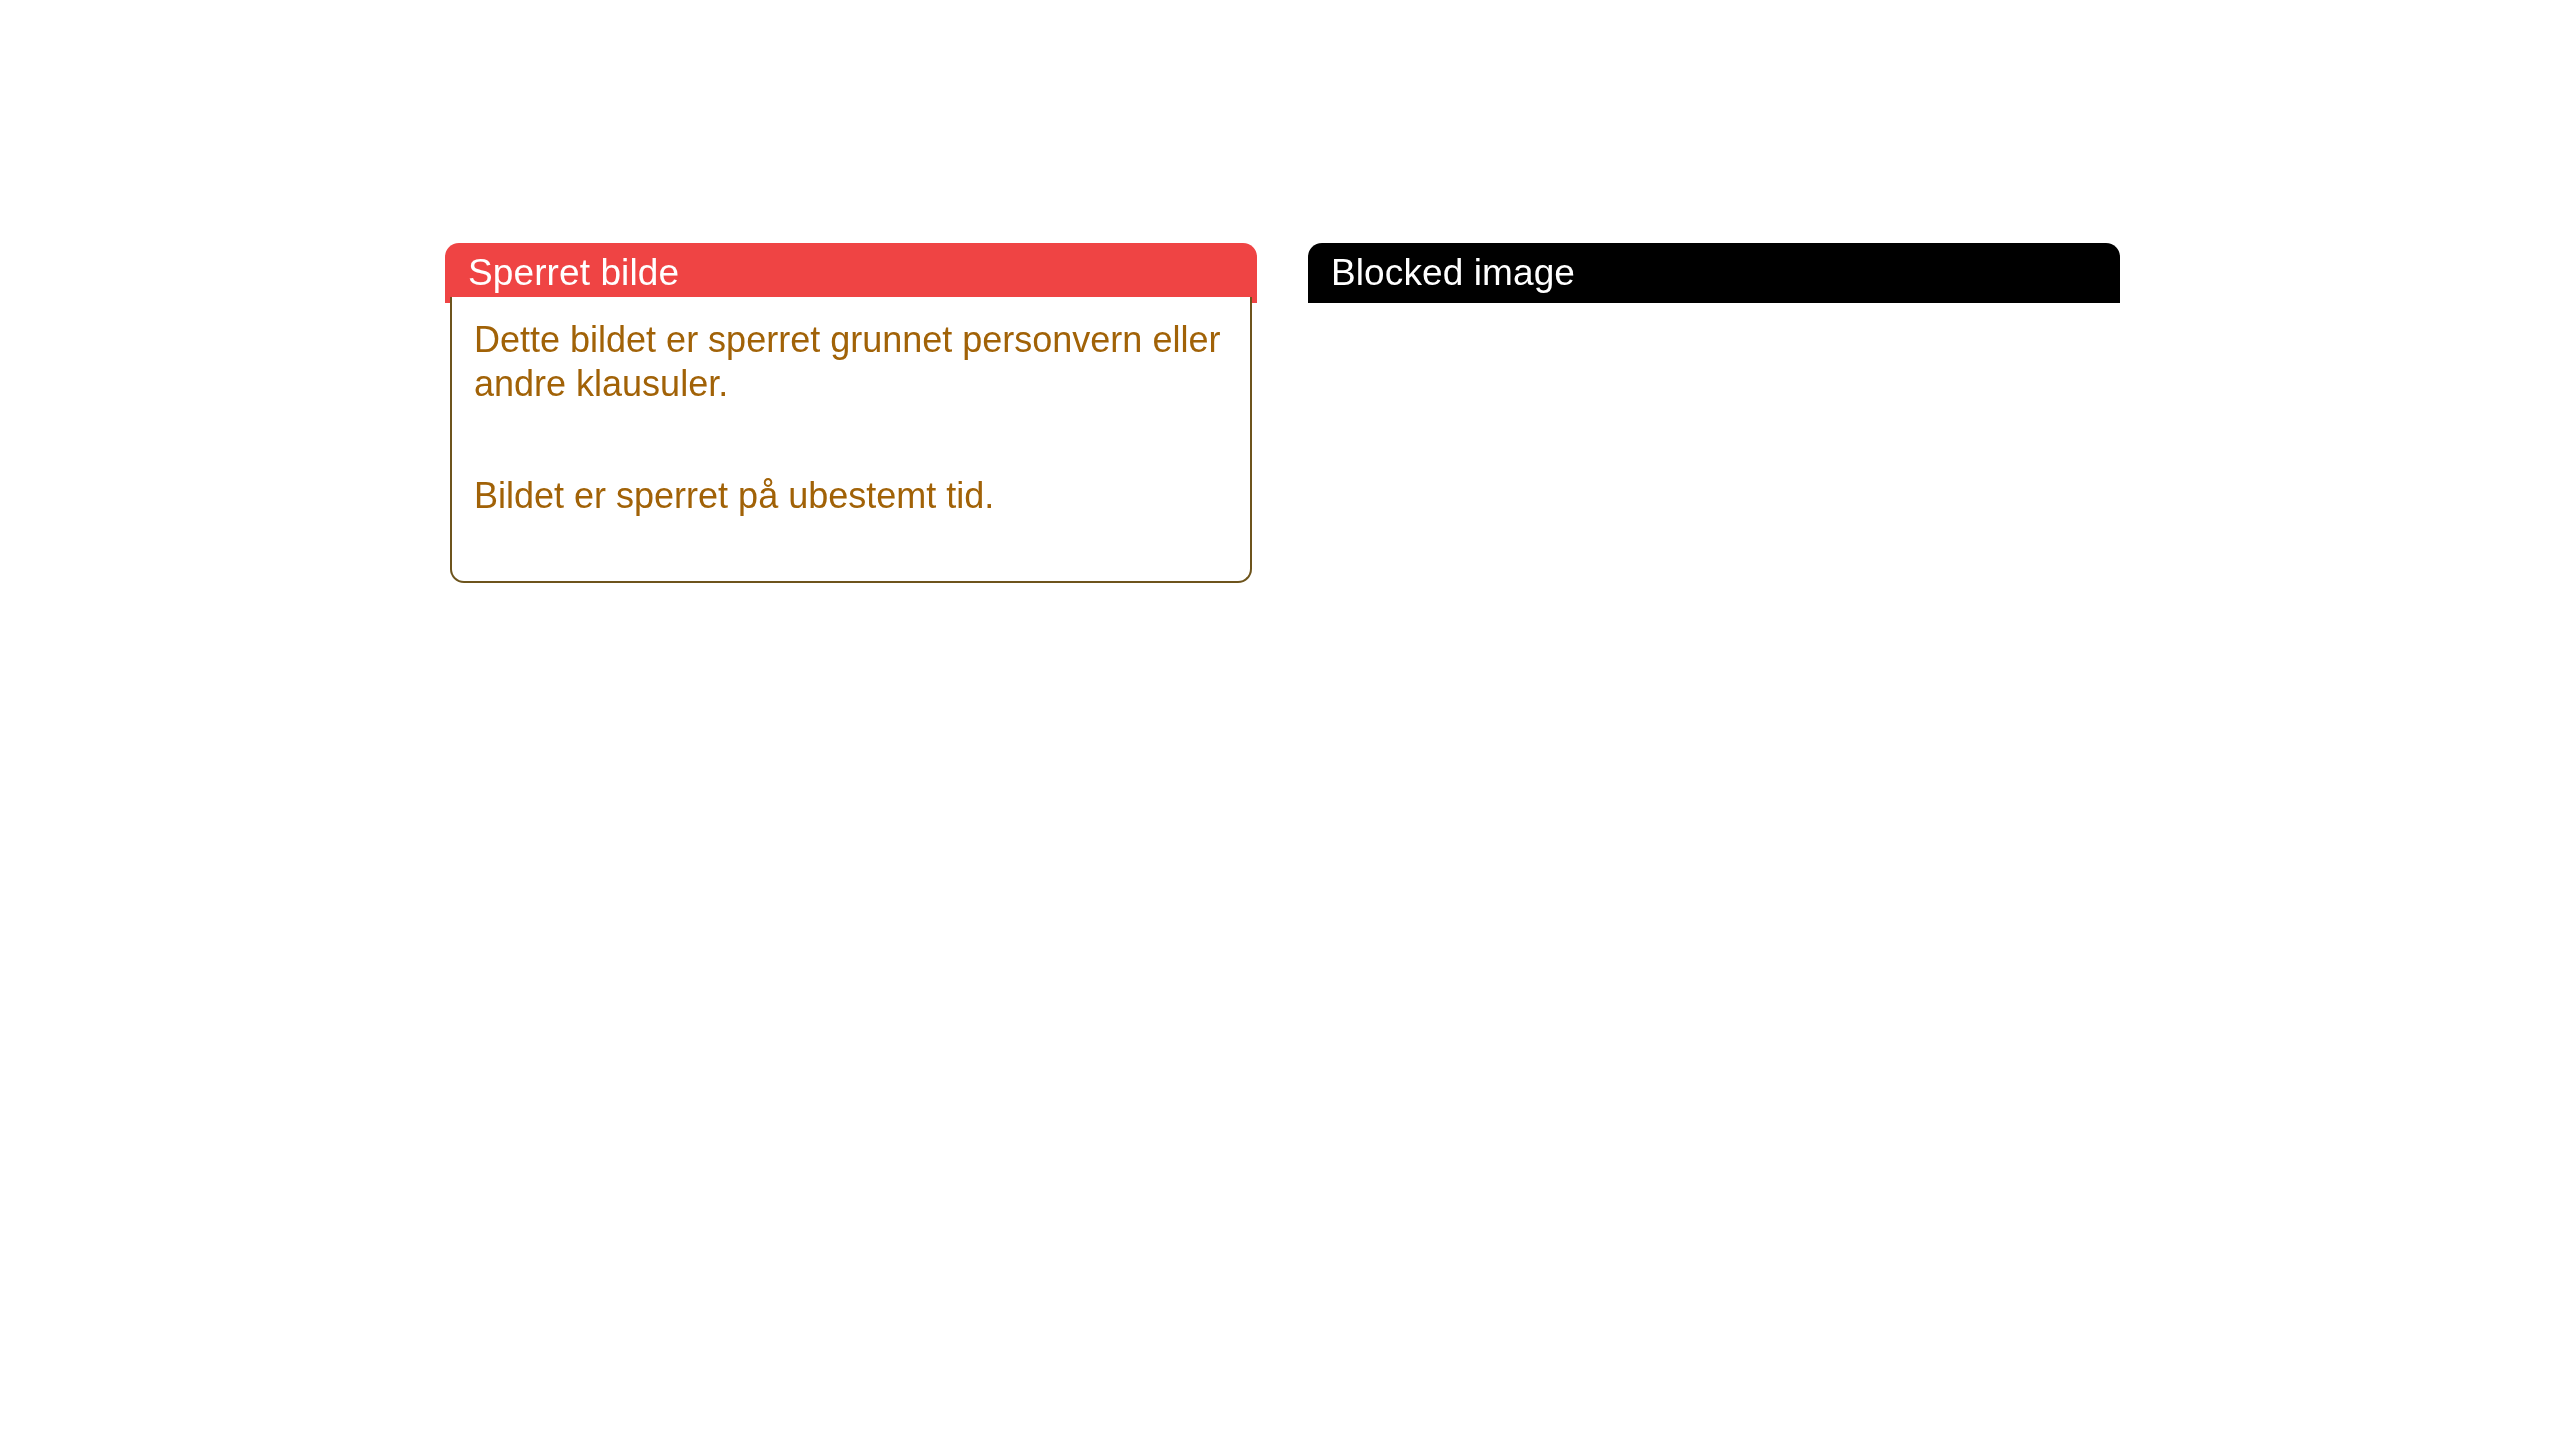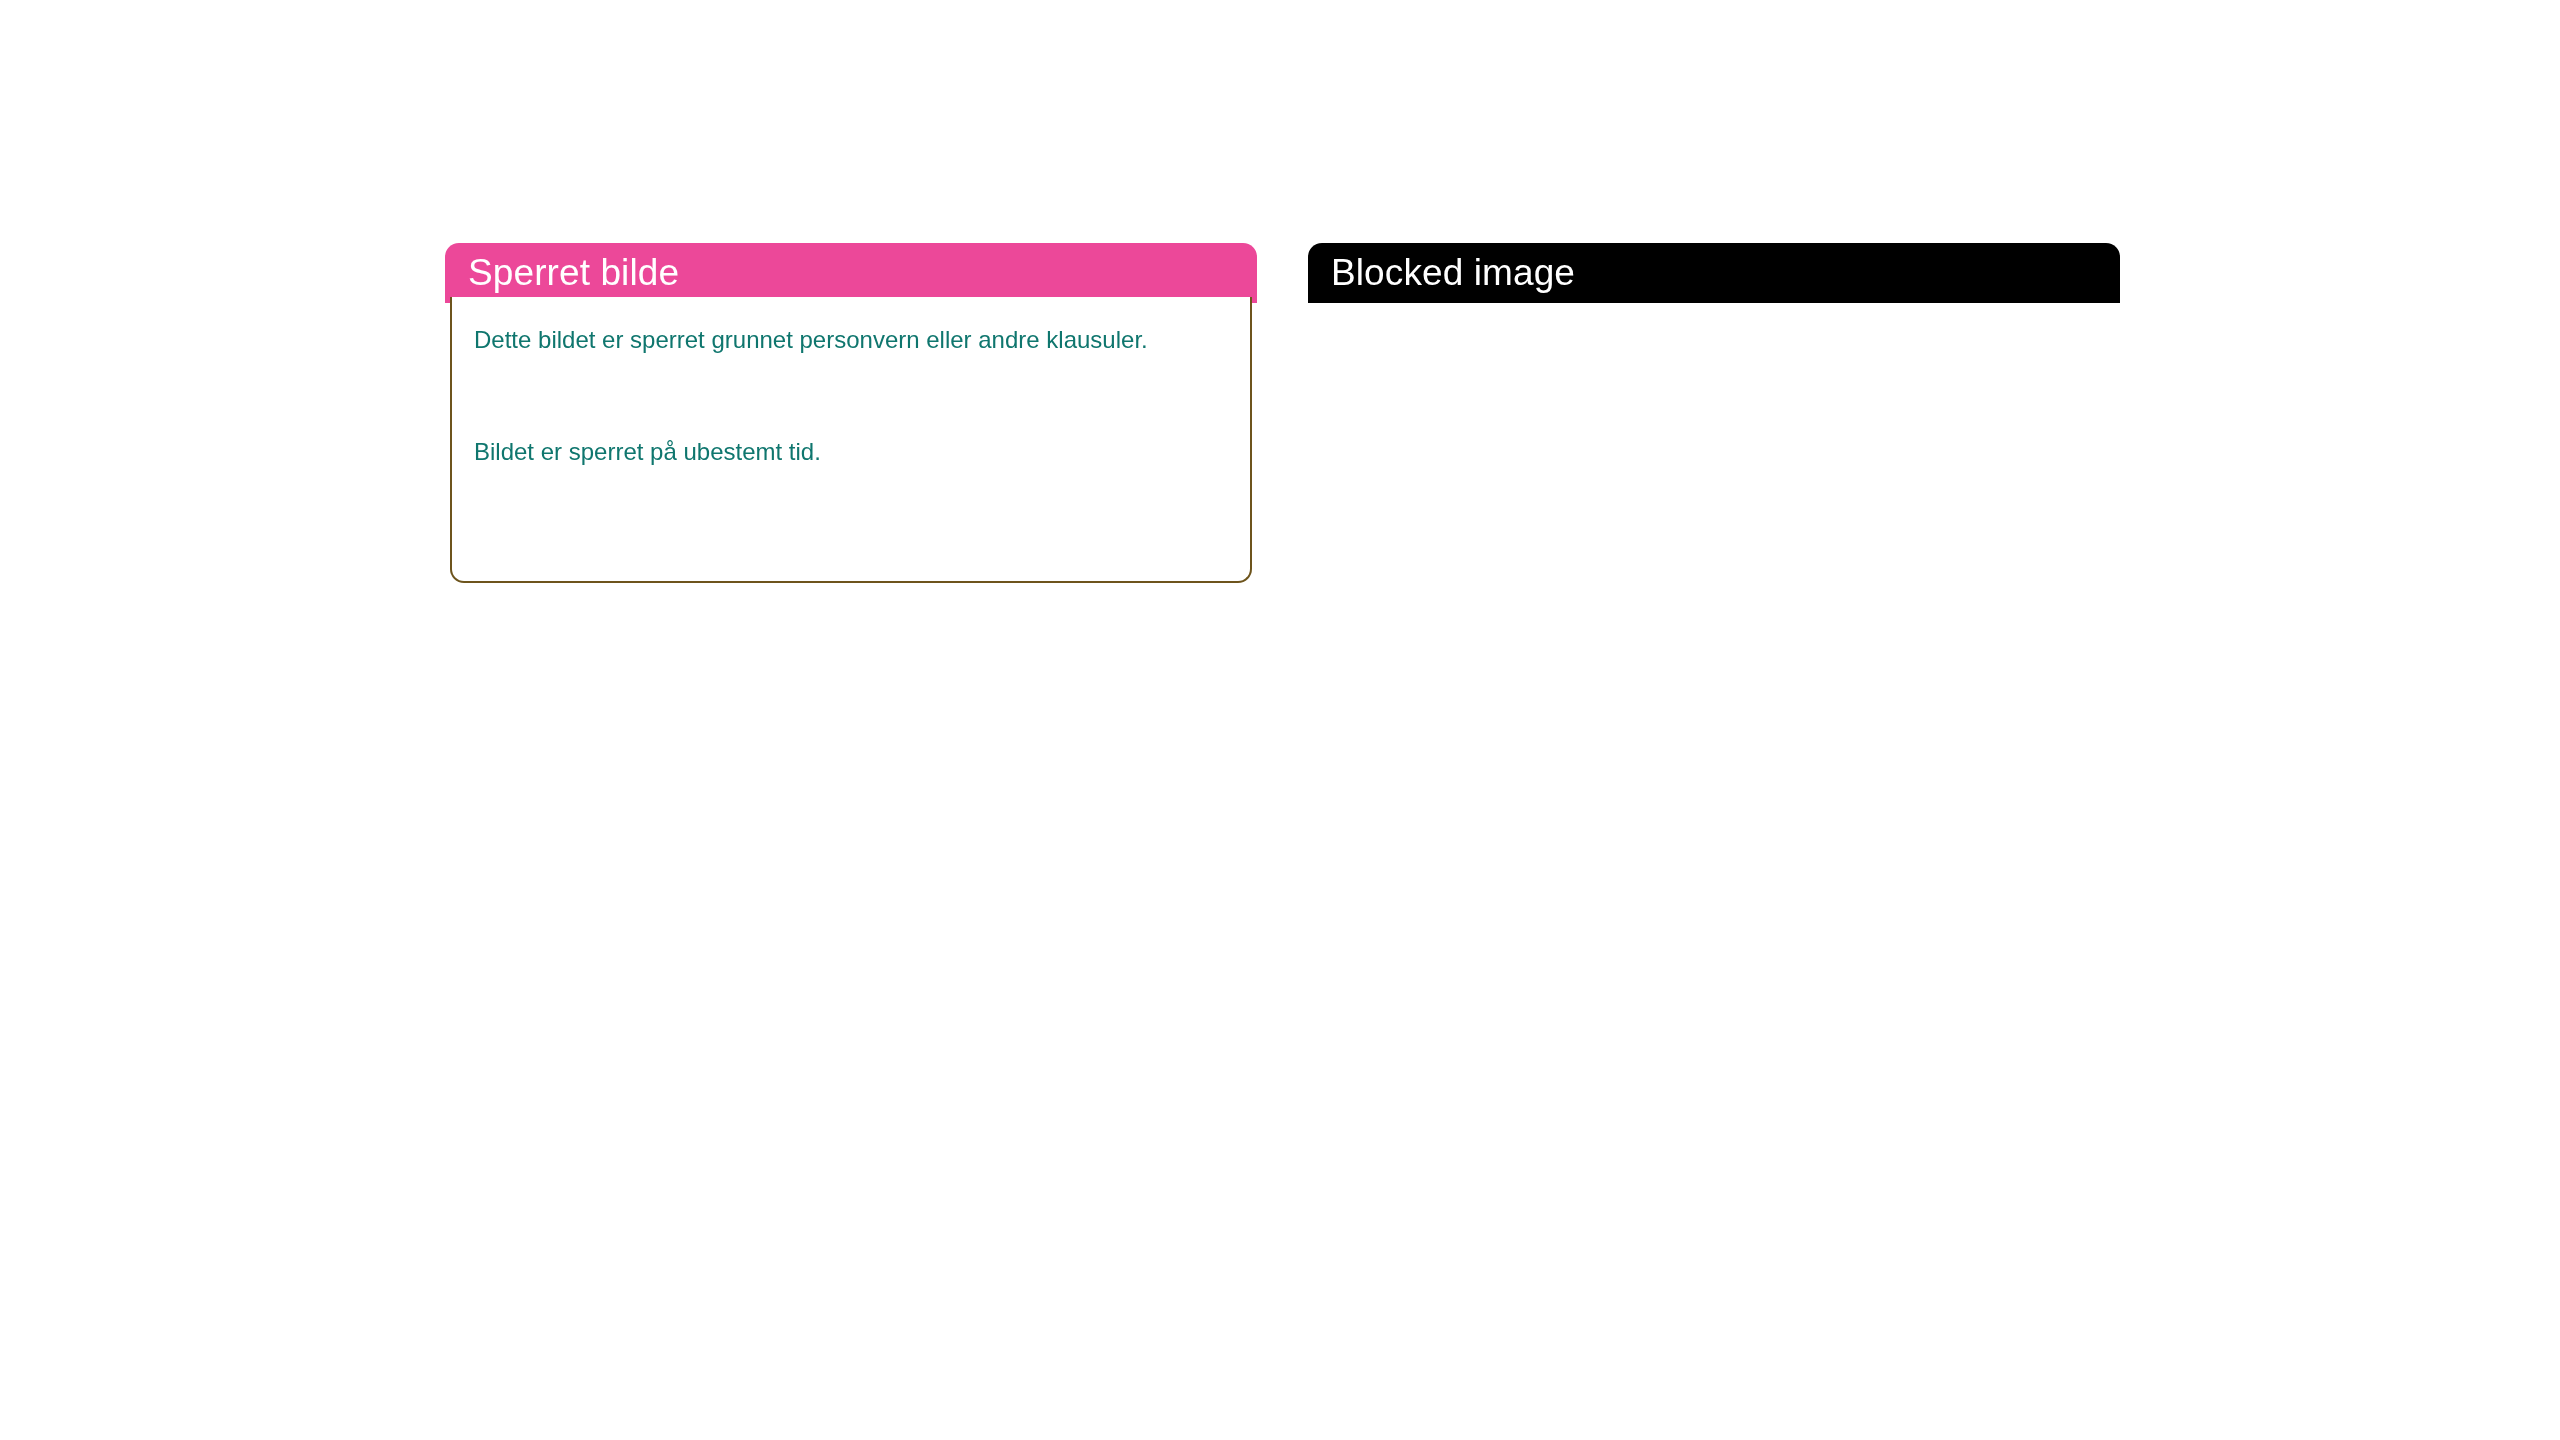--- a/index.html
+++ b/index.html
@@ -63,23 +63,23 @@
     border-bottom: 2px solid #6d541c;
     border-top: none;
     border-bottom-left-radius: 14px;
     border-bottom-right-radius: 14px;
   }
 
   .body-text {
     position: absolute;
     left: 22px;
     top: 21px;
-    color: #0f766e;
+    color: #a16207;
     font-family: "Liberation Sans", sans-serif;
-    font-size: 24px;
+    font-size: 36px;
     font-weight: 400;
     line-height: 44px;
   }
 
   .body-text p {
     margin: 0;
     padding: 0;
   }
 
   .body-text p.para-gap {
@@ -97,21 +97,21 @@
   #card-en .card-header { width: 812px; }
   #card-en .card-body { width: 802px; height: 286px; }
   #card-en .body-text { width: 760px; }
 </style>
 </head>
 <body>
 
 <div class="notice-stage">
 
   <div class="notice-card" id="card-no">
-    <div class="card-header" style="background:#ec4899;">
+    <div class="card-header" style="background:#ef4444;">
       <div class="card-title">Sperret bilde</div>
     </div>
     <div class="card-body">
       <div class="body-text">
         <p>Dette bildet er sperret grunnet personvern eller andre klausuler.</p>
         <p class="para-gap">Bildet er sperret på ubestemt tid.</p>
       </div>
     </div>
   </div>
 

